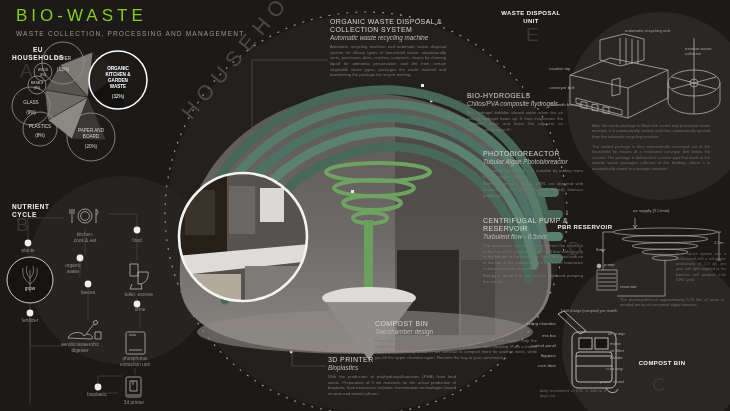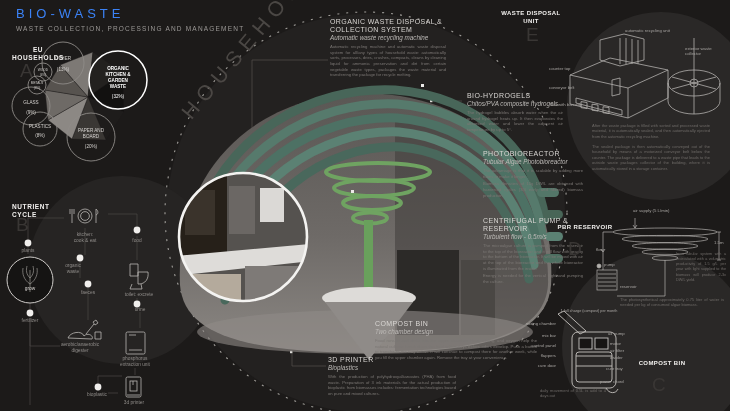--- a/index.html
+++ b/index.html
@@ -6,21 +6,21 @@
   body{
     width:730px;height:411px;position:relative;overflow:hidden;
     background:#1c1a19;
     font-family:"Liberation Sans", sans-serif;
     color:#b6b3b0;
   }
   .abs{position:absolute;}
   
   .bgcircle{position:absolute;border-radius:50%;}
   
-  .title{font-size:13px;letter-spacing:4px;color:#3b82f6;font-weight:400;}
+  .title{font-size:17px;letter-spacing:4px;color:#84cc16;font-weight:400;}
   .subtitle{font-size:6.5px;letter-spacing:1.2px;color:#9b9896;}
   
   .seclabel{font-size:6.5px;font-weight:bold;color:#f2f0ee;letter-spacing:.6px;text-align:center;line-height:1.25;}
   .bigletter{font-size:19px;color:#393634;font-weight:400;}
   
   .anno .t{font-size:7px;color:#d9d6d3;letter-spacing:.4px;line-height:1.15;}
   .anno .s{font-size:6.3px;color:#bcb9b6;font-style:italic;margin-top:1px;line-height:1.1;}
   .anno .b{font-size:4.2px;color:#7b7774;margin-top:2px;line-height:1.35;text-align:justify;}
   
   .dlab{font-size:4.3px;color:#a7a4a1;line-height:1.2;}

